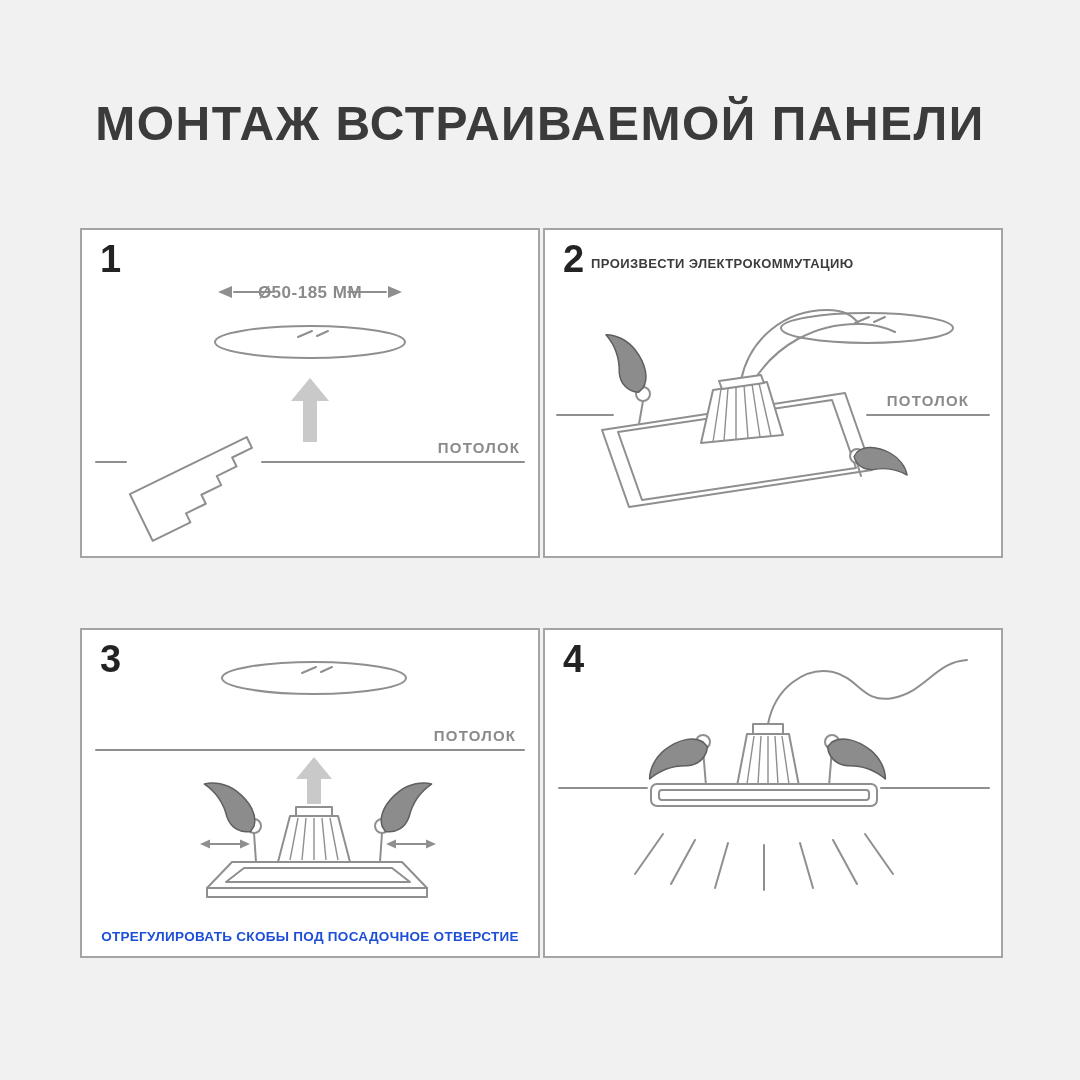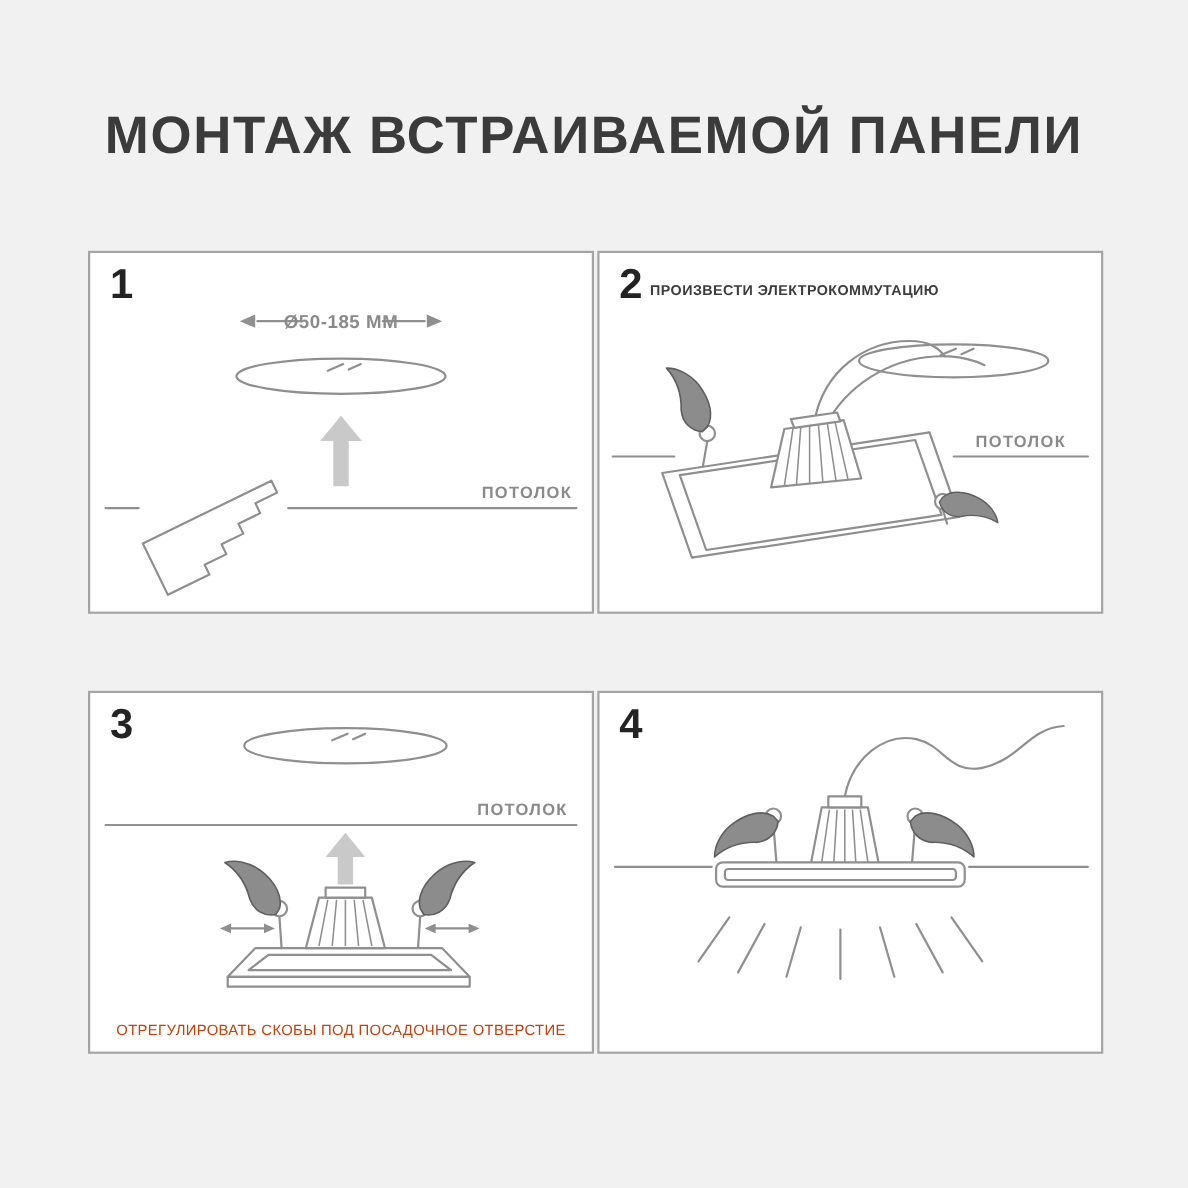--- a/index.html
+++ b/index.html
@@ -72,23 +72,23 @@
     color: #3c3c3c;
     z-index: 2;
   }
   .caption-bottom {
     position: absolute;
     left: 0;
     bottom: 12px;
     width: 100%;
     text-align: center;
     font-size: 13.5px;
-    font-weight: 400;
+    font-weight: 700;
     letter-spacing: 0.3px;
-    color: #c2410c;
+    color: #1d4ed8;
     z-index: 2;
   }
   
   .ln     { stroke: #8f8f8f; stroke-width: 2; fill: none; stroke-linecap: round; stroke-linejoin: round; }
   .shape  { stroke: #8f8f8f; stroke-width: 2; fill: #ffffff; stroke-linejoin: round; }
   .solid  { fill: #8f8f8f; stroke: none; }
   .arrow  { fill: #c9c9c9; stroke: none; }
   .clip   { fill: #8c8c8c; stroke: #5f5f5f; stroke-width: 1.5; stroke-linejoin: round; }
   .hatch  { stroke: #8f8f8f; stroke-width: 1.4; fill: none; }
   .dim-text  { fill: #8a8a8a; font-size: 17px; font-weight: 700; letter-spacing: 0.5px; font-family: "Liberation Sans", sans-serif; }

